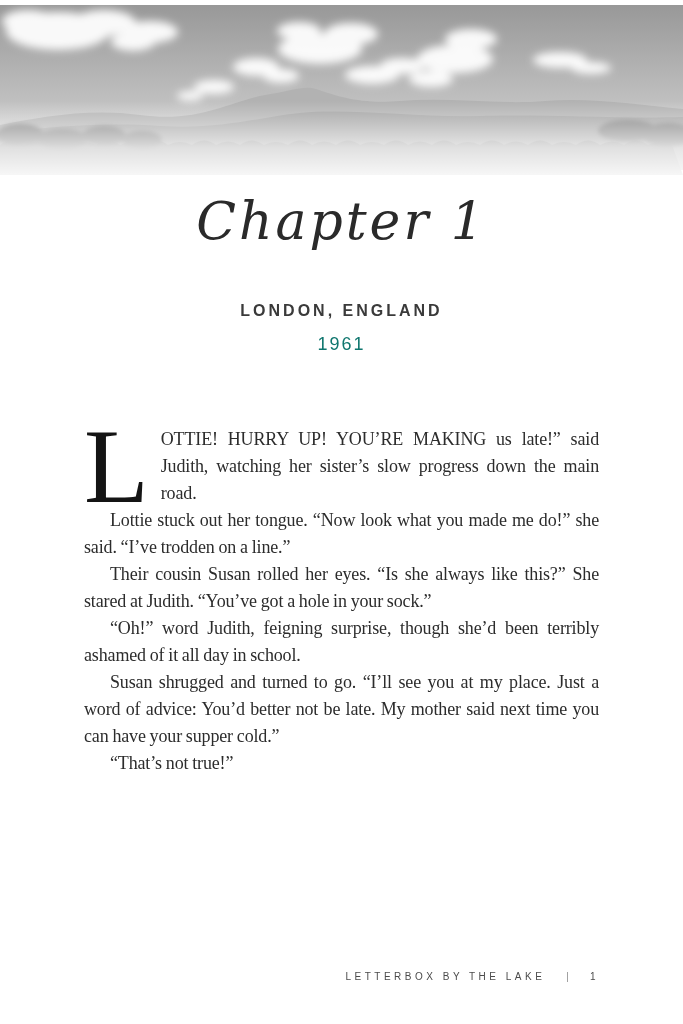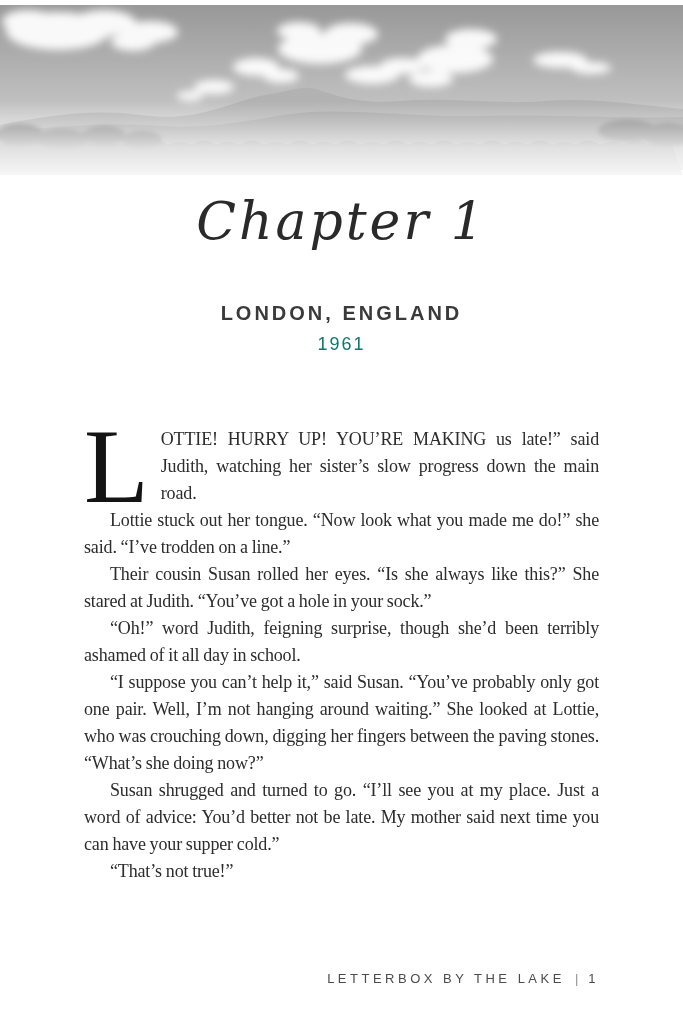--- a/index.html
+++ b/index.html
@@ -30,21 +30,21 @@
     letter-spacing: 3px;
     color: #2a2a2a;
   }
   .location-heading {
     position: absolute;
     top: 297px; left: 0;
     width: 100%;
     text-align: center;
     font-family: "Liberation Sans", sans-serif;
     font-weight: 600;
-    font-size: 20px;
+    font-size: 16px;
     letter-spacing: 3px;
     color: #3a3a3a;
   }
   .year-heading {
     position: absolute;
     top: 329px; left: 0;
     width: 100%;
     text-align: center;
     font-family: "Liberation Sans", sans-serif;
     font-weight: 400;
@@ -74,23 +74,23 @@
     padding: 3px 12px 0 0;
     color: #141414;
     letter-spacing: 0;
   }
   .book-footer {
     position: absolute;
     top: 966px;
     right: 84px;
     display: flex;
     align-items: center;
-    gap: 10px;
+    gap: 21px;
     font-family: "Liberation Sans", sans-serif;
-    font-size: 13px;
+    font-size: 10px;
     letter-spacing: 3.5px;
     color: #4b4b4b;
     white-space: nowrap;
   }
   .book-footer .divider { color: #8f8f8f; font-weight: 300; letter-spacing: 0; }
 </style>
 </head>
 <body>
 
 <div class="page">
@@ -163,21 +163,20 @@
   <div class="location-heading">LONDON, ENGLAND</div>
 
   <div class="year-heading">1961</div>
 
   <div class="body-text">
     <p class="para first"><span class="dropcap">L</span><span>OTTIE! HURRY UP! YOU’RE MAKING us late!” said Judith, watching her sister’s slow progress down the main road.</span></p>
     <div>
         <p class="para">Lottie stuck out her tongue. “Now look what you made me do!” she said. “I’ve trodden on a line.”</p>
         <p class="para">Their cousin Susan rolled her eyes. “Is she always like this?” She stared at Judith. “You’ve got a hole in your sock.”</p>
         <p class="para">“Oh!” word Judith, feigning surprise, though she’d been terribly ashamed of it all day in school.</p>
-        <p class="para">“I suppose you can’t help it,” said Susan. “You’ve probably only got one pair. Well, I’m not hanging around waiting.” She looked at Lottie, who was crouching down, digging her fingers between the paving stones. “What’s she doing now?”</p>
         <p class="para">Susan shrugged and turned to go. “I’ll see you at my place. Just a word of advice: You’d better not be late. My mother said next time you can have your supper cold.”</p>
         <p class="para">“That’s not true!”</p>
       </div>
   </div>
 
   <div class="book-footer">
     <span>LETTERBOX BY THE LAKE</span>
     <span class="divider">|</span>
     <span>1</span>
   </div>

